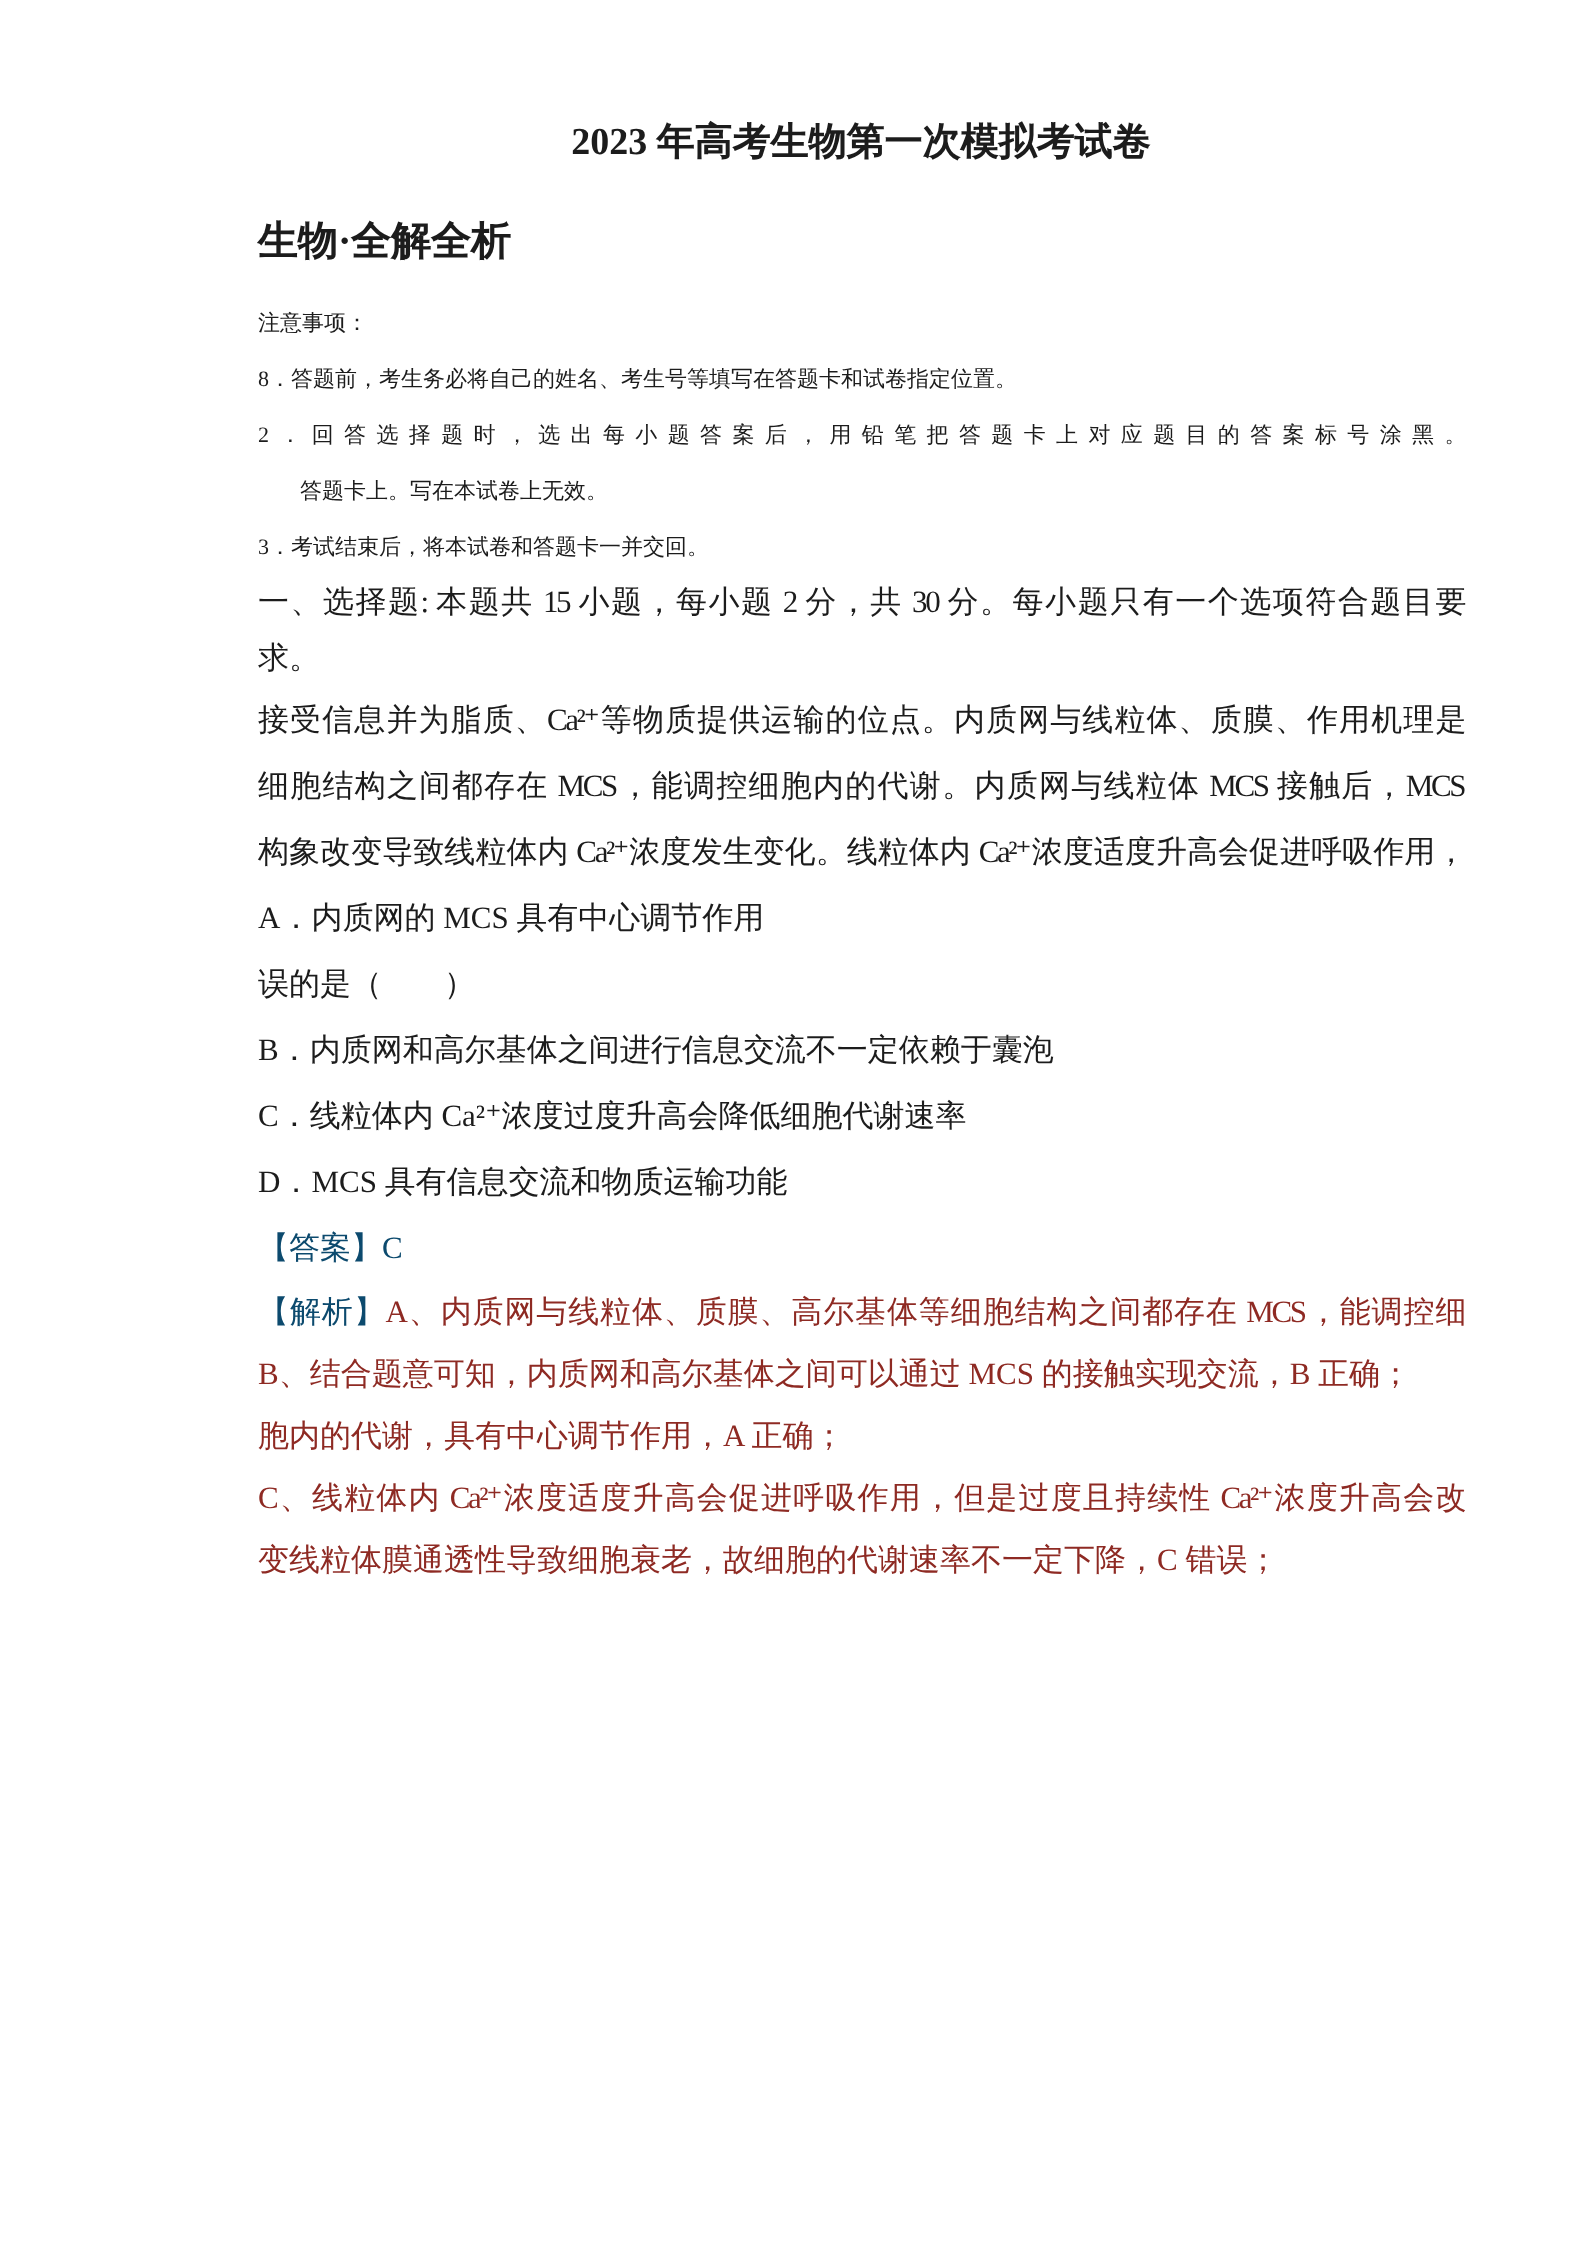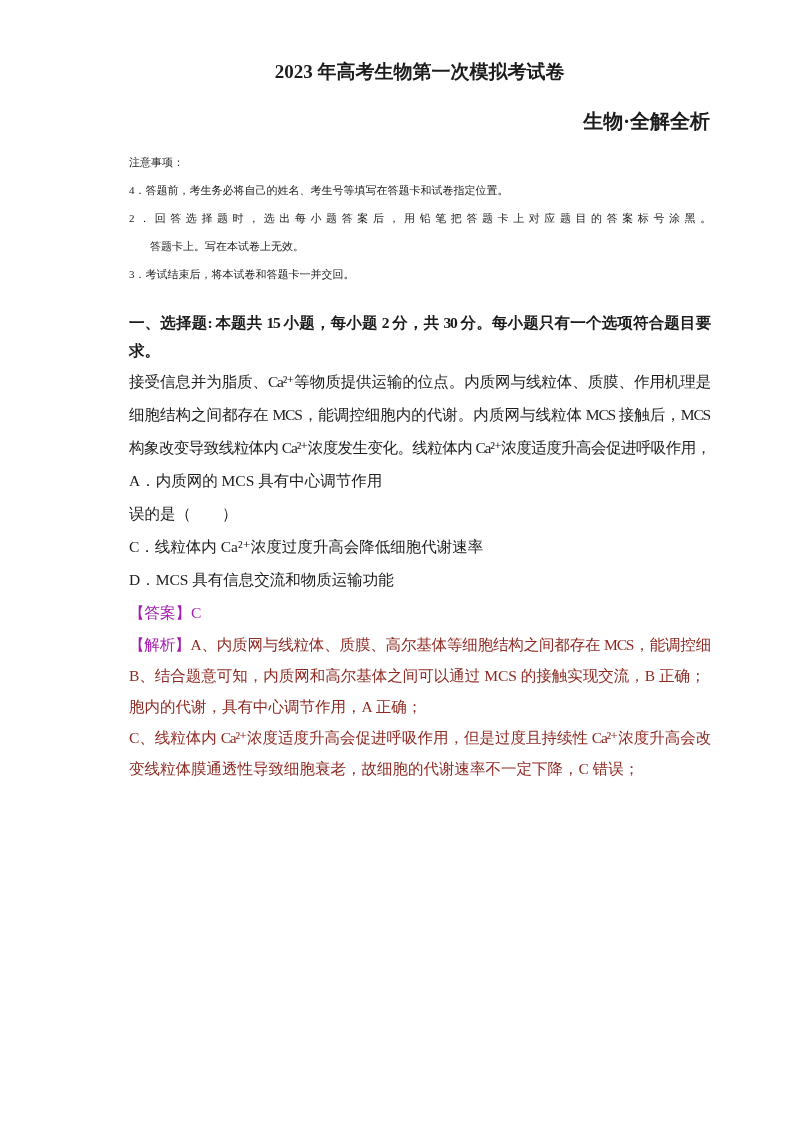--- a/index.html
+++ b/index.html
@@ -3,65 +3,66 @@
 <meta charset="utf-8">
 <style>
   html,body{margin:0;padding:0;background:#ffffff;}
   body{
     width:794px;height:1123px;overflow:hidden;
     font-family:"Liberation Serif","DejaVu Serif",serif;
     color:#1c1c1c;
   }
   .page{
     box-sizing:border-box;width:794px;height:802px;
-    padding:58px 84px 0 129px;background:#ffffff;
+    padding:58px 62px 0 129px;background:#ffffff;
   }
   .title{text-align:center;font-weight:bold;font-size:19px;line-height:28px;}
-  .subtitle{text-align:right;font-weight:bold;font-size:20px;line-height:28px;margin-top:21px;}
+  .subtitle{text-align:left;font-weight:bold;font-size:20px;line-height:28px;margin-top:21px;}
   .notice{margin-top:13px;font-size:11px;}
   .notice .ln{line-height:28px;}
   .cont{padding-left:21px;}
-  .sec{margin-top:21px;font-size:15.5px;font-weight:bold;}
+  .sec{font-size:15.5px;font-weight:normal;}
   .sec .ln{line-height:28px;}
   .qbody{font-size:15.5px;}
   .qbody .ln{line-height:33px;}
   .qbody .ana{line-height:31px;}
   .j{text-align:justify;text-align-last:justify;letter-spacing:-1.2px;}
   .red{color:#8e2a23;}
-  .rlabel{color:#a21caf;}
+  .rlabel{color:#0c4a6e;}
   .ln{white-space:normal;}
 </style>
 </head>
 <body>
 
 <div class="page">
 
   <div class="title">2023 年高考生物第一次模拟考试卷</div>
   <div class="subtitle">生物·全解全析</div>
 
   <div class="notice">
     <div class="ln">注意事项：</div>
-    <div class="ln">4．答题前，考生务必将自己的姓名、考生号等填写在答题卡和试卷指定位置。</div>
+    <div class="ln">8．答题前，考生务必将自己的姓名、考生号等填写在答题卡和试卷指定位置。</div>
     <div class="ln j">2．回答选择题时，选出每小题答案后，用铅笔把答题卡上对应题目的答案标号涂黑。</div>
     <div class="ln cont">答题卡上。写在本试卷上无效。</div>
     <div class="ln">3．考试结束后，将本试卷和答题卡一并交回。</div>
   </div>
 
   <div class="sec">
     <div class="ln j">一、选择题: 本题共 15 小题，每小题 2 分，共 30 分。每小题只有一个选项符合题目要</div>
     <div class="ln">求。</div>
   </div>
 
   <div class="qbody">
     <div class="ln j">接受信息并为脂质、Ca²⁺等物质提供运输的位点。内质网与线粒体、质膜、作用机理是</div>
     <div class="ln j">细胞结构之间都存在 MCS，能调控细胞内的代谢。内质网与线粒体 MCS 接触后，MCS</div>
     <div class="ln j">构象改变导致线粒体内 Ca²⁺浓度发生变化。线粒体内 Ca²⁺浓度适度升高会促进呼吸作用，</div>
     <div class="ln">A．内质网的 MCS 具有中心调节作用</div>
 
     <div class="ln">误的是（　　）</div>
+    <div class="ln">B．内质网和高尔基体之间进行信息交流不一定依赖于囊泡</div>
     <div class="ln">C．线粒体内 Ca²⁺浓度过度升高会降低细胞代谢速率</div>
     <div class="ln">D．MCS 具有信息交流和物质运输功能</div>
 
     <div class="ln rlabel"><span>【答案】</span><span>C</span></div>
 
     <div class="ln ana red j"><span class="rlabel">【解析】</span><span>A、内质网与线粒体、质膜、高尔基体等细胞结构之间都存在 MCS，能调控细</span></div>
     <div class="ln ana red">B、结合题意可知，内质网和高尔基体之间可以通过 MCS 的接触实现交流，B 正确；</div>
     <div class="ln ana red">胞内的代谢，具有中心调节作用，A 正确；</div>
     <div class="ln ana red j">C、线粒体内 Ca²⁺浓度适度升高会促进呼吸作用，但是过度且持续性 Ca²⁺浓度升高会改</div>
     <div class="ln ana red">变线粒体膜通透性导致细胞衰老，故细胞的代谢速率不一定下降，C 错误；</div>

